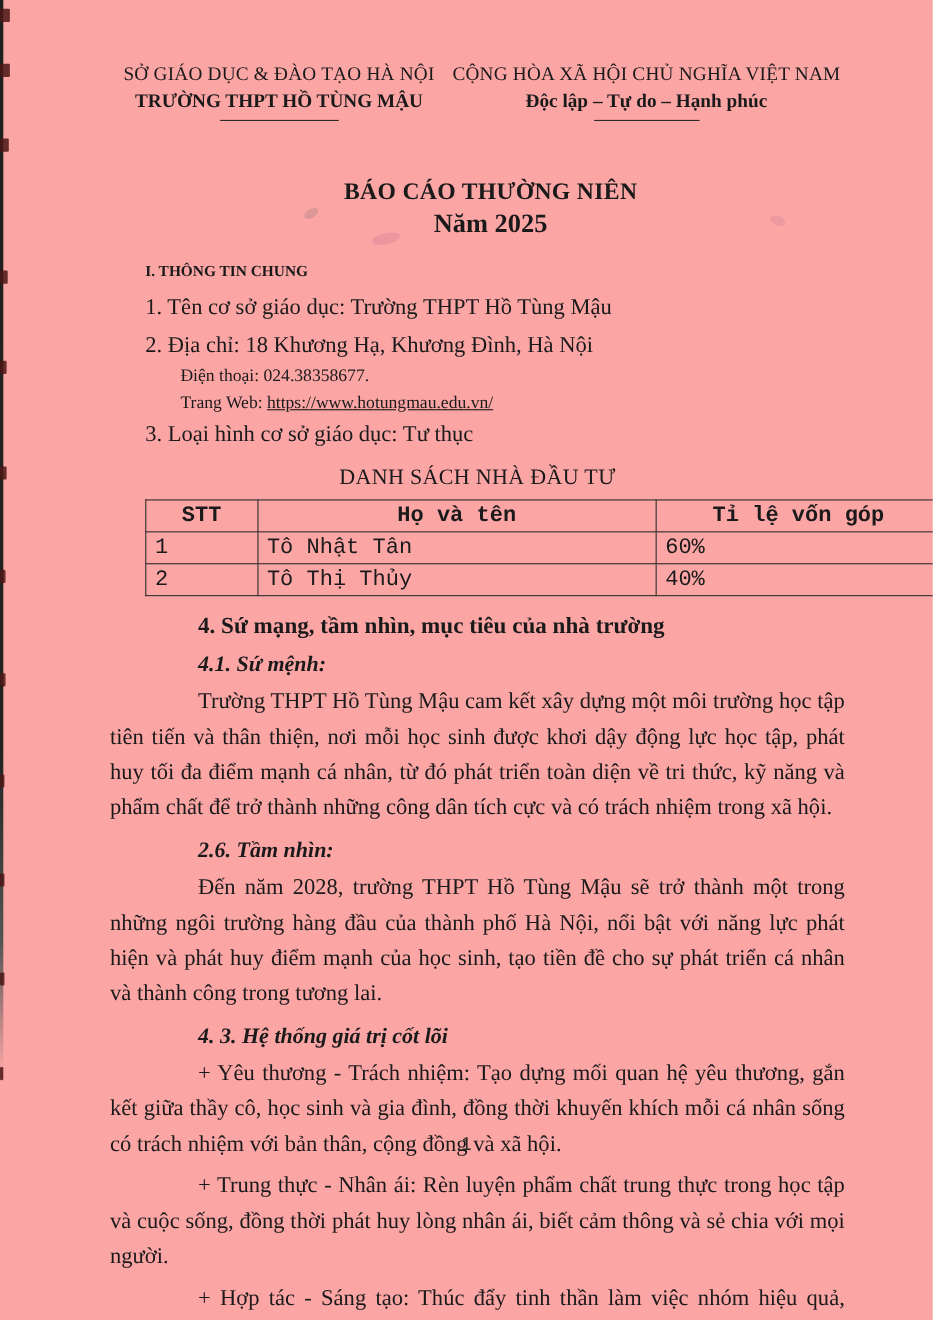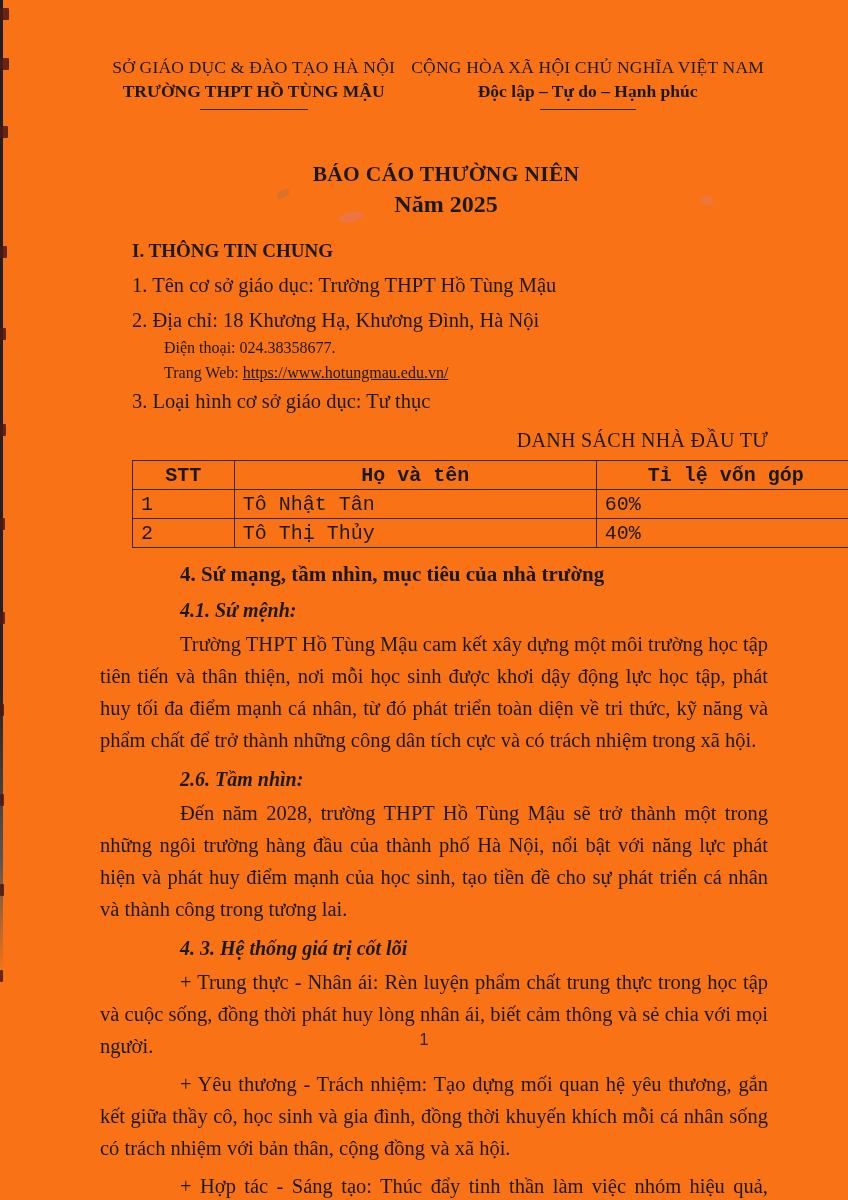--- a/index.html
+++ b/index.html
@@ -1,20 +1,20 @@
 <!DOCTYPE html>
 <html lang="vi"><head>
 <meta charset="utf-8">
 <style>
   html,body{margin:0;padding:0;background:#e8e8e8;}
   .page{
     position:relative;
     width:848px;height:1200px;
     margin:0 auto;
-    background:#f97316;
+    background:#fca5a5;
     font-family:"Liberation Serif","DejaVu Serif",serif;
     color:#1a1a1a;
     overflow:hidden;
     -webkit-font-smoothing:antialiased;
   }
   
   .scan-edge{
     position:absolute;left:0;top:0;width:3px;height:975px;
     background:linear-gradient(to bottom,#1f1f1f 0%,#222 70%,#555 88%,rgba(90,90,90,0) 100%);
   }
@@ -37,27 +37,27 @@
   .nh-rule{border:0;border-top:1.6px solid #2b2b2b;margin:6px auto 0;}
   .nh-rule-left{width:108px;}
   .nh-rule-right{width:96px;}
 
   
   .doc-title{text-align:center;margin-top:52px;transform:translateX(12px);}
   .dt-l1{font-size:21.5px;font-weight:bold;letter-spacing:.3px;}
   .dt-l2{font-size:24px;font-weight:bold;margin-top:4px;}
 
   
-  .sec-heading{font-size:19px;font-weight:bold;margin:22px 0 0 32px;}
+  .sec-heading{font-size:14px;font-weight:bold;margin:22px 0 0 32px;}
   .num-item{font-size:20.5px;font-weight:normal;margin:12px 0 0 32px;}
   .plain-item{font-size:16px;margin:7px 0 0 64px;}
   .weblink{text-decoration:underline;color:#1a1a1a;}
 
   
-  .tbl-title{font-size:20px;text-align:right;margin-top:16px;letter-spacing:.3px;}
+  .tbl-title{font-size:20px;text-align:center;margin-top:16px;letter-spacing:.3px;}
   table.investors{
     border-collapse:collapse;
     margin:8px 0 0 32px;
     width:724px;
     font-size:20px;
     font-family:Liberation Mono, monospace;
   }
   table.investors th,table.investors td{
     border:1.7px solid #2e2e2e;
     padding:2px 8px;
@@ -166,23 +166,23 @@
     <div class="sub-heading">4. Sứ mạng, tầm nhìn, mục tiêu của nhà trường</div>
     <div class="sub-heading-italic">4.1. Sứ mệnh:</div>
     <p class="para">Trường THPT Hồ Tùng Mậu cam kết xây dựng một môi trường học tập tiên tiến và thân thiện, nơi mỗi học sinh được khơi dậy động lực học tập, phát huy tối đa điểm mạnh cá nhân, từ đó phát triển toàn diện về tri thức, kỹ năng và phẩm chất để trở thành những công dân tích cực và có trách nhiệm trong xã hội.</p>
 
     <div class="sub-heading-italic">2.6. Tầm nhìn:</div>
     <p class="para">Đến năm 2028, trường THPT Hồ Tùng Mậu sẽ trở thành một trong những ngôi trường hàng đầu của thành phố Hà Nội, nổi bật với năng lực phát hiện và phát huy điểm mạnh của học sinh, tạo tiền đề cho sự phát triển cá nhân và thành công trong tương lai.</p>
 
     <div class="sub-heading-italic">4. 3. Hệ thống giá trị cốt lõi</div>
     <div>
 
+        <p class="para">+ Yêu thương - Trách nhiệm: Tạo dựng mối quan hệ yêu thương, gắn kết giữa thầy cô, học sinh và gia đình, đồng thời khuyến khích mỗi cá nhân sống có trách nhiệm với bản thân, cộng đồng và xã hội.</p>
+
         <p class="para">+ Trung thực - Nhân ái: Rèn luyện phẩm chất trung thực trong học tập và cuộc sống, đồng thời phát huy lòng nhân ái, biết cảm thông và sẻ chia với mọi người.</p>
-
-        <p class="para">+ Yêu thương - Trách nhiệm: Tạo dựng mối quan hệ yêu thương, gắn kết giữa thầy cô, học sinh và gia đình, đồng thời khuyến khích mỗi cá nhân sống có trách nhiệm với bản thân, cộng đồng và xã hội.</p>
 
         <p class="para">+ Hợp tác - Sáng tạo: Thúc đẩy tinh thần làm việc nhóm hiệu quả, khuyến khích học sinh và giáo viên phát huy tư duy sáng tạo để thích nghi và phát triển trong môi trường học tập không ngừng đổi mới.</p>
       </div>
 
   </div>
 
   <div class="footer-page">1</div>
 
 </div>
 

